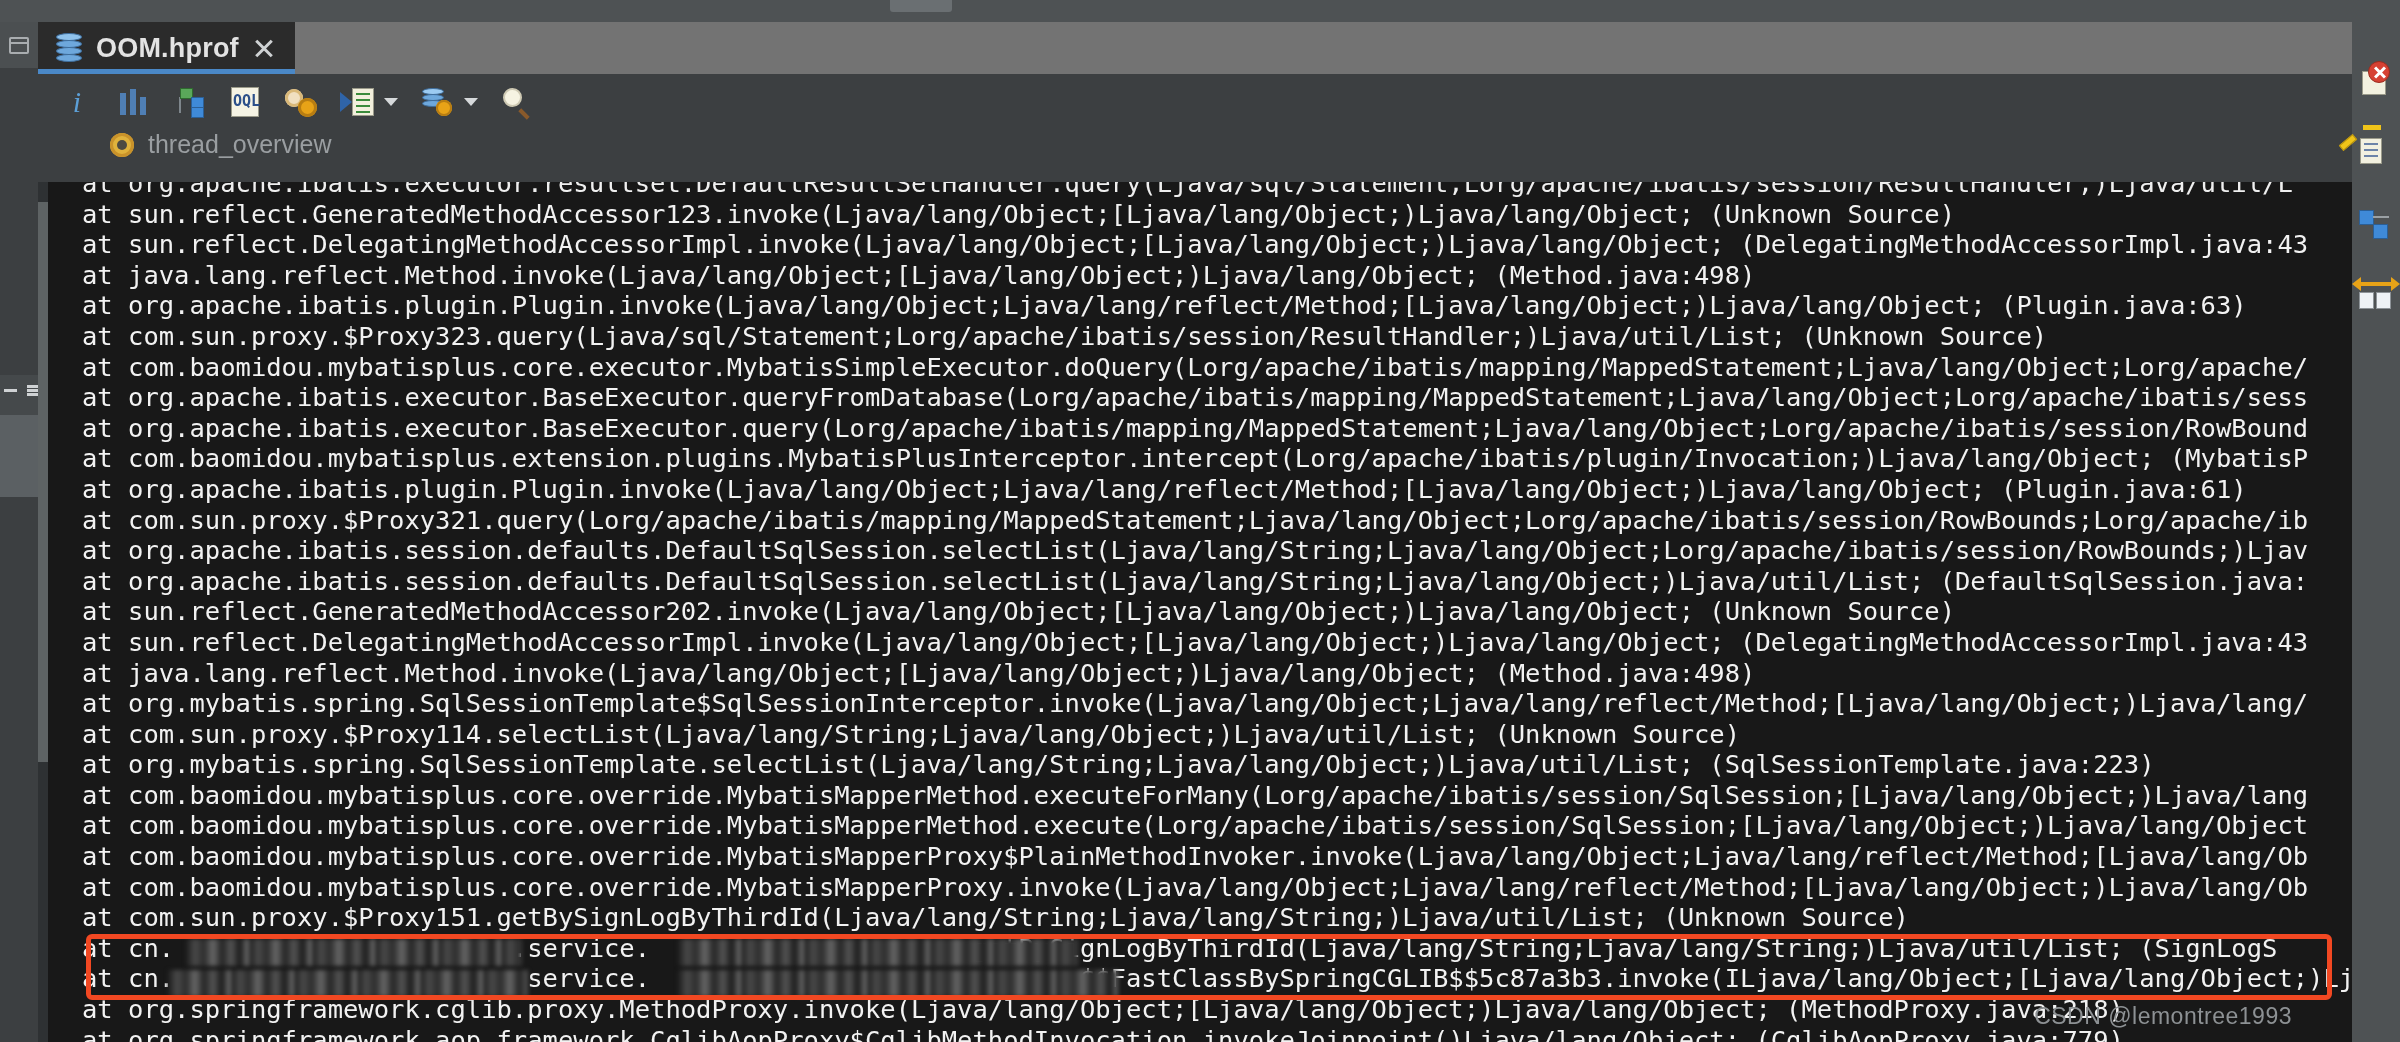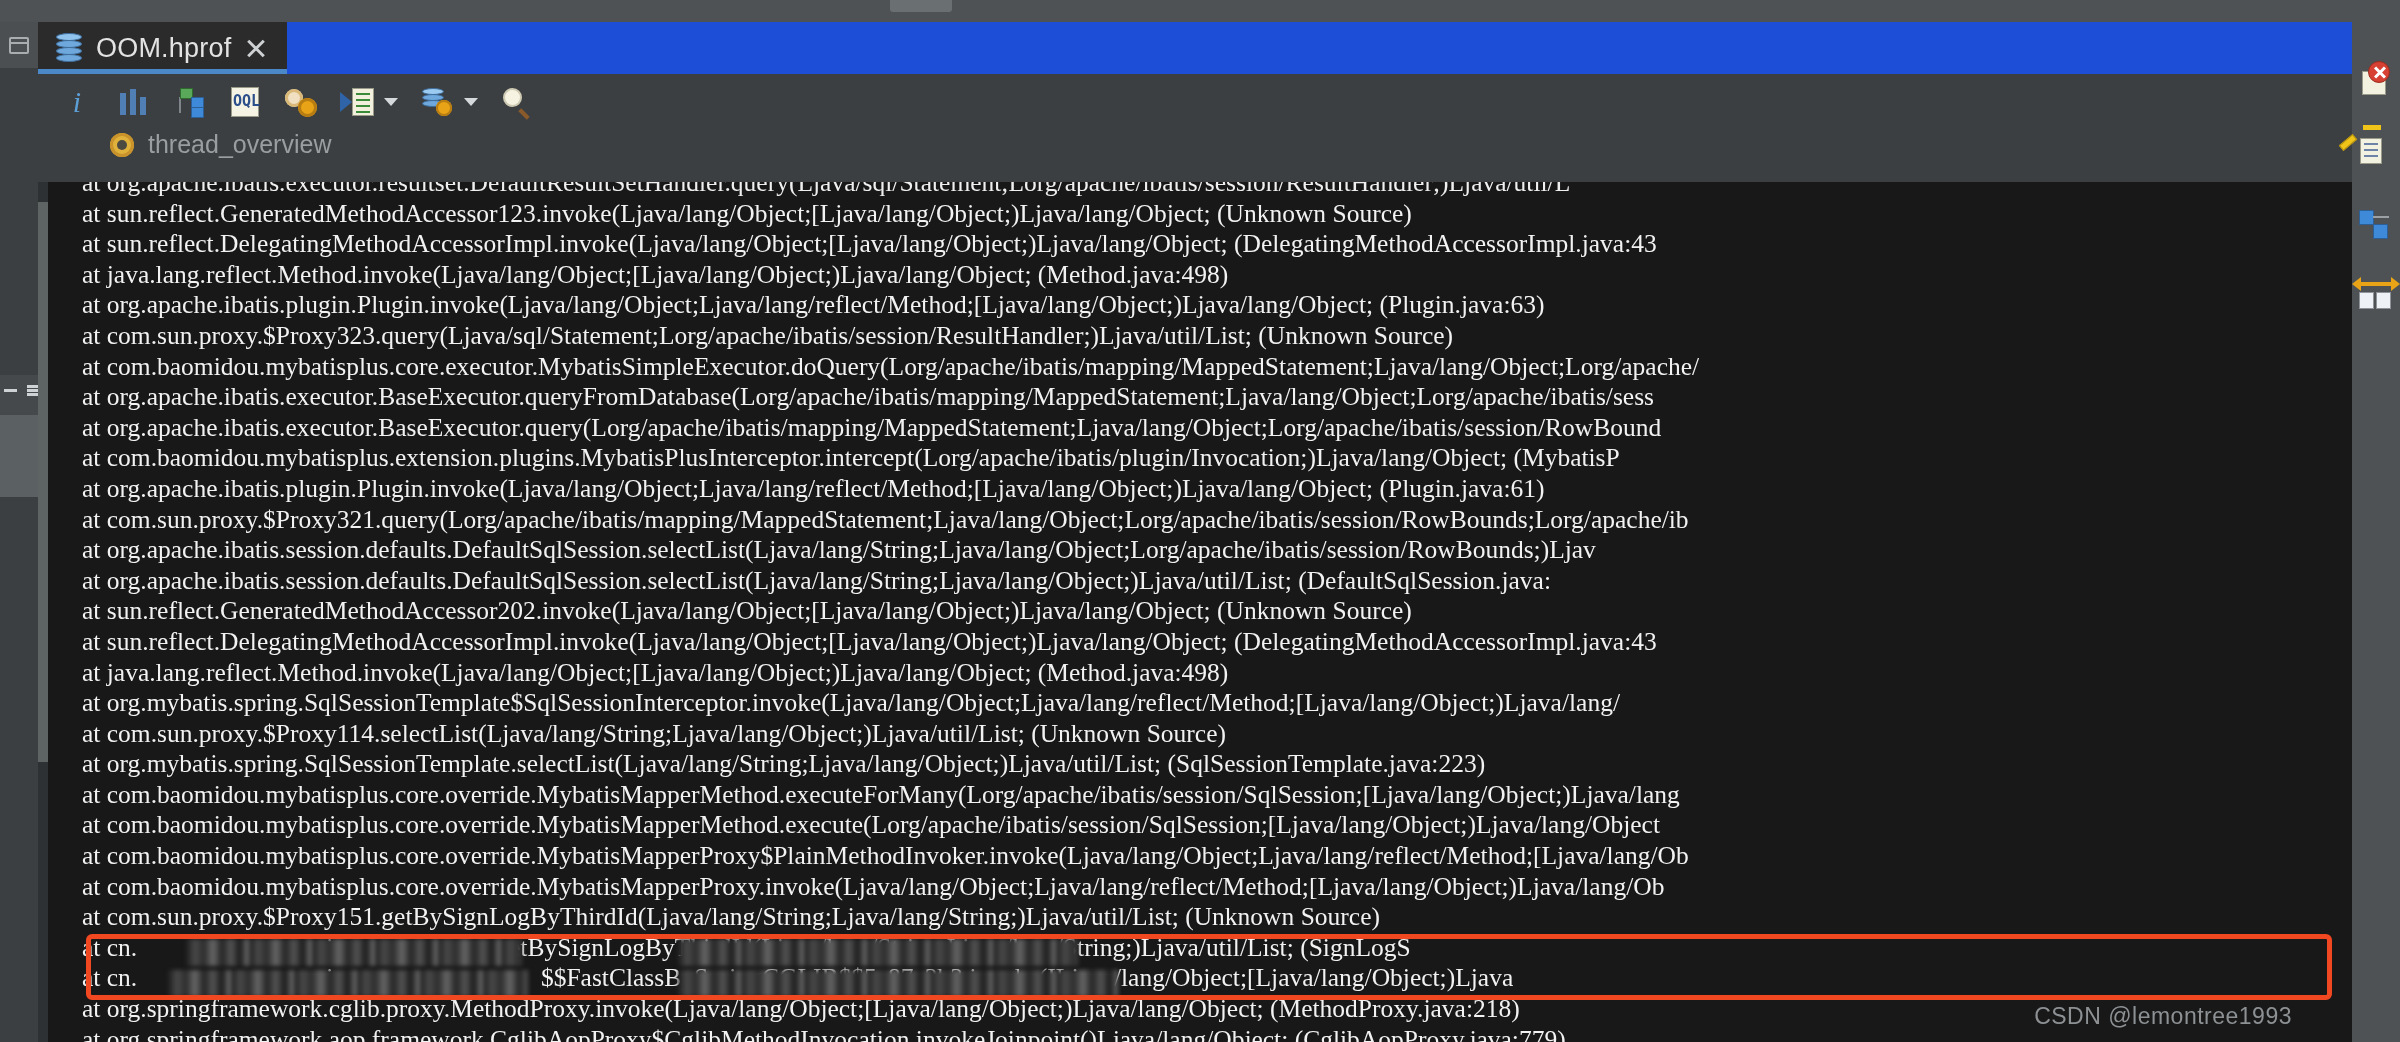--- a/index.html
+++ b/index.html
@@ -95,22 +95,22 @@
     position: absolute;
     left: 38px; top: 22px;
     width: 2314px; height: 1020px;
     background: #3c3f41;
   }
 
   
   .filetabs {
     position: absolute; left: 0; top: 0;
     width: 100%; height: 52px;
-    background: #1d4ed8;
-    display: flex; align-items: center;
+    background: #737373;
+    display: flex; align-items: center; font-weight: bold;
   }
   .filetab {
     height: 52px;
     background: #2b2b2b;
     display: flex; align-items: center;
     padding: 0 20px 0 18px;
     gap: 14px;
     position: relative;
   }
   .filetab .underline {
@@ -233,21 +233,21 @@
   .lines {
     position: absolute;
     left: 44px; top: -14px;
     width: 2300px;
     font-family: "DejaVu Sans Mono", "Liberation Mono", monospace;
     font-size: 25.5px;
     line-height: 30.6px;
     color: #f2f2f2;
     white-space: pre;
   }
-  .lines .ln { display:block; height:30.6px;font-family:Liberation Serif, serif; }
+  .lines .ln { display:block; height:30.6px; }
   .lines .ln.clip { color: #efefef; }
 
   
   .hl-box {
     position: absolute;
     left: 48px; top: 752px;
     width: 2246px; height: 66px;
     border: 5px solid #f24822;
     border-radius: 6px;
     pointer-events: none;

